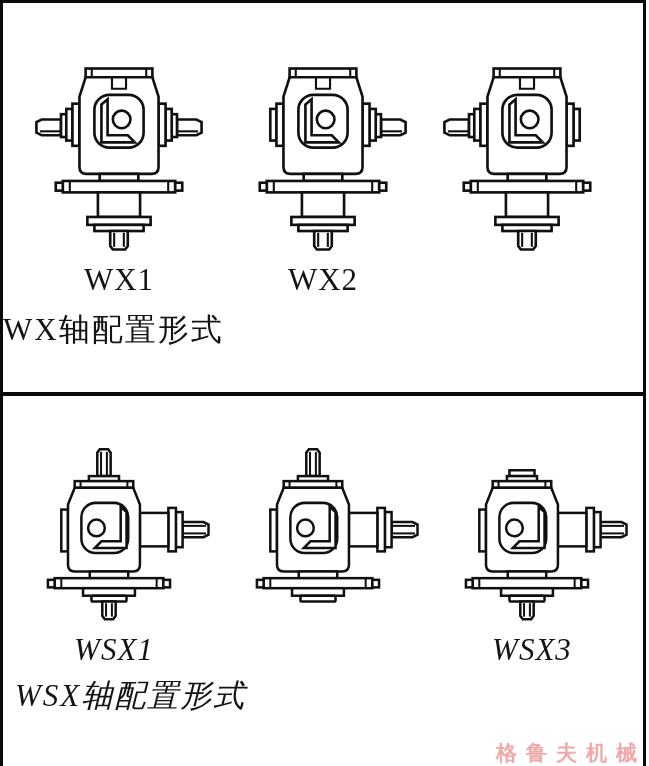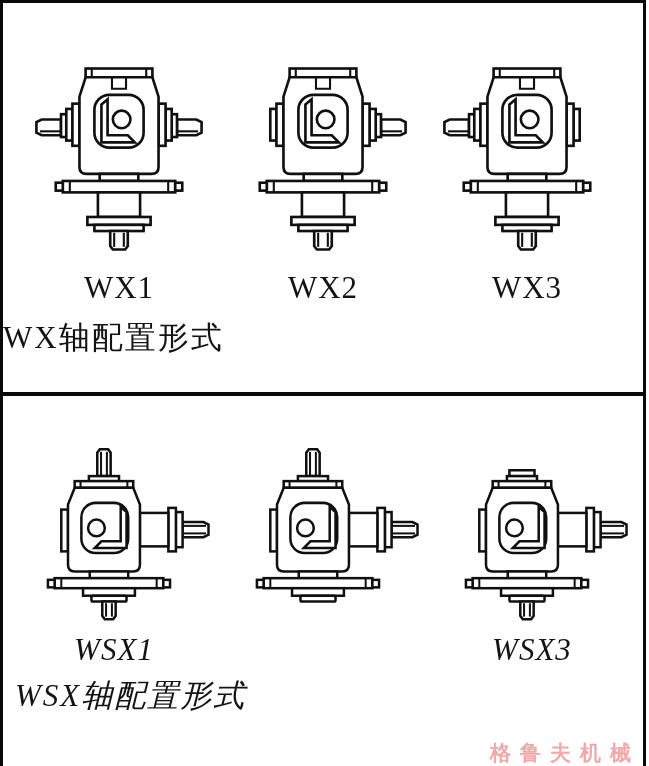--- a/index.html
+++ b/index.html
@@ -29,35 +29,35 @@
 
   .figure { display: flex; flex-direction: column; align-items: center; }
   .gearbox svg { display: block; }
 
   .figure-label {
     font-size: 31px;
     color: #141414;
     letter-spacing: 1px;
     line-height: 1.1;
   }
-  #panel-wx  .figure-label { margin-top: 18px; }
+  #panel-wx  .figure-label { margin-top: 10px; }
   #panel-wsx .figure-label { margin-top: 8px; }
 
   .caption {
     font-size: 31px;
     color: #141414;
     letter-spacing: 2px;
     line-height: 1.1;
   }
   #panel-wx  .caption { margin-top: 16px; }
   #panel-wsx .caption { margin-top: 12px; margin-left: 12px; }
 
   .watermark {
     position: absolute;
-    right: 9px;
+    right: 3px;
     bottom: 0;
     text-align: right;
     line-height: 1;
     z-index: 5;
     pointer-events: none;
   }
   .wm-brand {
     font-size: 21px;
     font-weight: bold;
     letter-spacing: 9px;
@@ -171,21 +171,20 @@
             <rect x="64" y="173" width="72" height="9" fill="#ffffff" stroke="#101010" stroke-width="3"></rect>
             <rect x="72" y="182" width="56" height="7" fill="#ffffff" stroke="#101010" stroke-width="3"></rect>
             <path d="M90,189 V206 L93,210 H107 L110,206 V189 Z" fill="#ffffff" stroke="#101010" stroke-width="3"></path>
             <line x1="94.5" y1="191" x2="94.5" y2="207" stroke="#101010" stroke-width="2.4"></line>
             <line x1="105.5" y1="191" x2="105.5" y2="207" stroke="#101010" stroke-width="2.4"></line>
             <rect x="72" y="34" width="56" height="60" rx="17" ry="17" fill="#ffffff" stroke="#101010" stroke-width="3"></rect>
             <path d="M80,45 L87,39 V80 H110 L118,88 H80 Z" fill="#ffffff" stroke="#101010" stroke-width="3"></path>
             <circle cx="103" cy="62" r="10" fill="#ffffff" stroke="#101010" stroke-width="3"></circle>
           </svg>
         </div>
-      <div class="figure-label">WX3</div>
     </div>
   </div>
   <div class="caption">WX轴配置形式</div>
 </section>
 
 <section class="panel" id="panel-wsx">
   <div class="figures">
     <div class="figure">
       <div class="gearbox">
           <svg width="196" height="179" viewBox="0 0 234 214">

